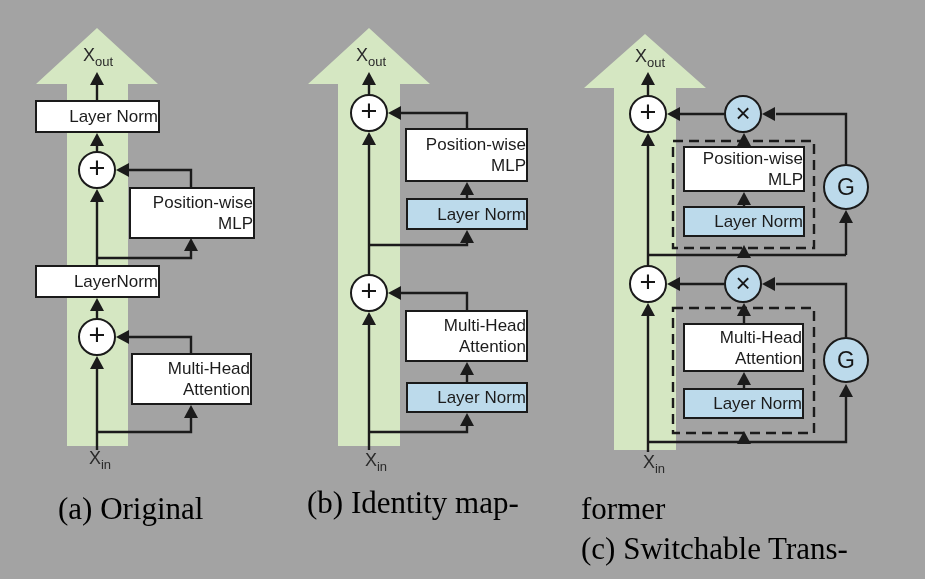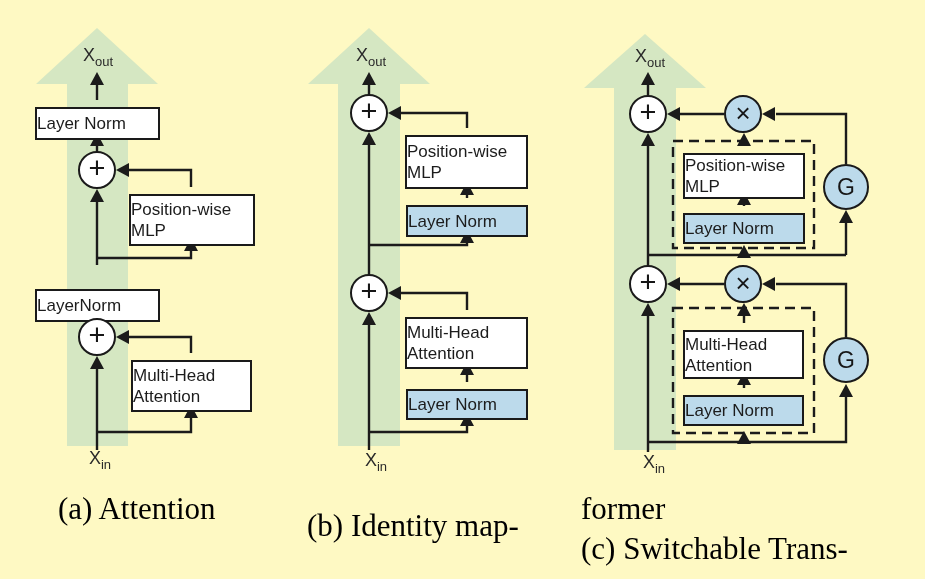--- a/index.html
+++ b/index.html
@@ -1,29 +1,29 @@
 <!DOCTYPE html>
 <html><head>
 <meta charset="utf-8">
 <style>
   html,body{margin:0;padding:0;background:#ffffff;}
   .stage{
-    position:relative;width:925px;height:579px;background:#fef9c3;overflow:hidden;
+    position:relative;width:925px;height:579px;background:#a3a3a3;overflow:hidden;
     font-family:"Liberation Sans",sans-serif;
   }
   .layer{position:absolute;inset:0;}
   svg{position:absolute;left:0;top:0;}
   .conn{stroke:#1b1b1b;stroke-width:2.4;fill:none;}
   .dash{stroke:#1b1b1b;stroke-width:2.4;fill:none;stroke-dasharray:10 6;}
   .head{fill:#1b1b1b;stroke:none;}
   .flow{fill:#d5e7c2;stroke:none;}
   .box{
     position:absolute;box-sizing:border-box;border:2.4px solid #1a1a1a;background:#ffffff;
-    display:flex;flex-direction:column;align-items:flex-start;justify-content:center;
-    font-size:17px;line-height:21px;color:#1c1c1c;text-align:center;white-space:nowrap;margin-top:7px;
+    display:flex;flex-direction:column;align-items:flex-end;justify-content:center;
+    font-size:17px;line-height:21px;color:#1c1c1c;text-align:center;white-space:nowrap;
   }
   .box.blue{background:#bcdaeb;}
   .circle{
     position:absolute;box-sizing:border-box;border:2.4px solid #1a1a1a;border-radius:50%;
     background:#ffffff;display:flex;align-items:center;justify-content:center;
     color:#161616;line-height:1;
   }
   .op-add{width:38px;height:38px;font-size:29px;padding-bottom:3px;}
   .op-mult{width:38px;height:38px;background:#bcdaeb;font-size:26px;padding-bottom:2px;}
   .op-gate{width:46px;height:46px;background:#bcdaeb;font-size:23px;}
@@ -131,33 +131,33 @@
     <div class="box" style="left:35px;top:100px;width:125px;height:33px">
         <span>Layer Norm</span>
       </div>
     <div class="circle op-add" style="left:78px;top:151px">
         <span>+</span>
       </div>
     <div class="box" style="left:129px;top:187px;width:126px;height:52px">
       <span>Position-wise</span>
         <span>MLP</span>
     </div>
-    <div class="box" style="left:35px;top:282px;width:125px;height:33px">
+    <div class="box" style="left:35px;top:265px;width:125px;height:33px">
         <span>LayerNorm</span>
       </div>
     <div class="circle op-add" style="left:78px;top:318px">
         <span>+</span>
       </div>
     <div class="box" style="left:131px;top:353px;width:121px;height:52px">
       <span>Multi-Head</span>
         <span>Attention</span>
     </div>
     <div class="xlabel" style="left:100px;top:448px"><span>X</span><sub>in</sub></div>
     <div class="caption" style="left:58px;top:489px">
-      <div>(a) Attention</div>
+      <div>(a) Original</div>
       <div></div>
     </div>
   </div>
 
   <div class="layer">
     <div class="xlabel" style="left:371px;top:45px"><span>X</span><sub>out</sub></div>
     <div class="circle op-add" style="left:350px;top:94px">
         <span>+</span>
       </div>
     <div class="box" style="left:405px;top:128px;width:123px;height:54px">
@@ -171,21 +171,21 @@
         <span>+</span>
       </div>
     <div class="box" style="left:405px;top:310px;width:123px;height:52px">
       <span>Multi-Head</span>
         <span>Attention</span>
     </div>
     <div class="box blue" style="left:406px;top:382px;width:122px;height:31px">
         <span>Layer Norm</span>
       </div>
     <div class="xlabel" style="left:376px;top:450px"><span>X</span><sub>in</sub></div>
-    <div class="caption" style="left:307px;top:506px">
+    <div class="caption" style="left:307px;top:483px">
       <div>(b) Identity map-</div>
     </div>
   </div>
 
   <div class="layer">
     <div class="xlabel" style="left:650px;top:46px"><span>X</span><sub>out</sub></div>
     <div class="circle op-add" style="left:629px;top:95px">
         <span>+</span>
       </div>
     <div class="circle op-mult" style="left:724px;top:95px">

